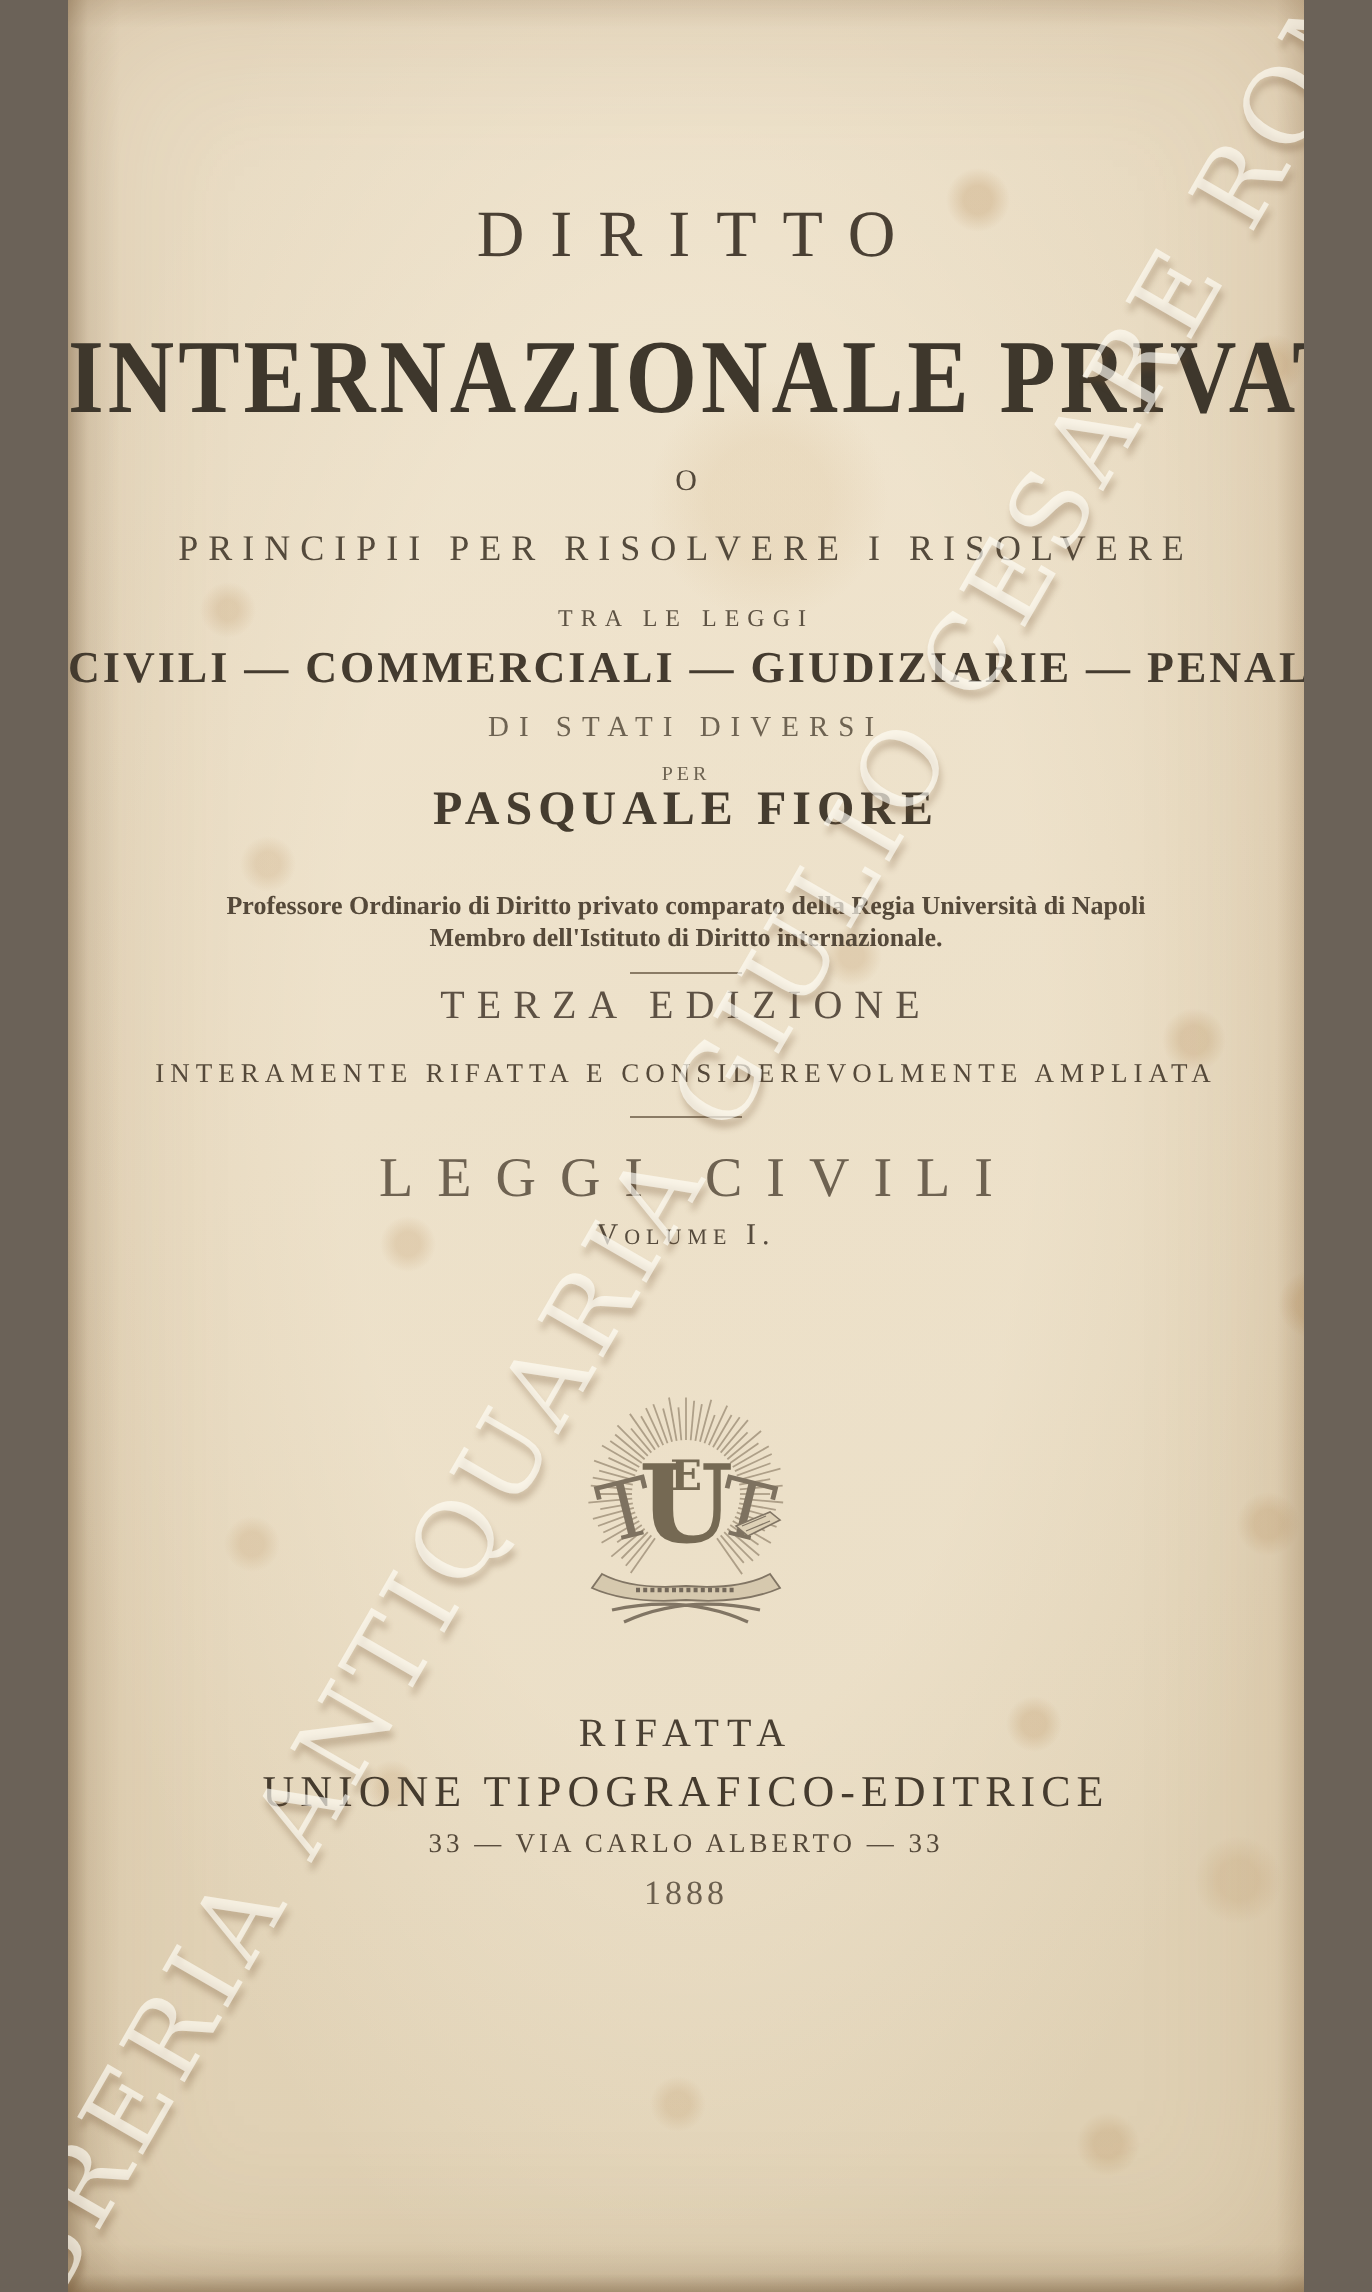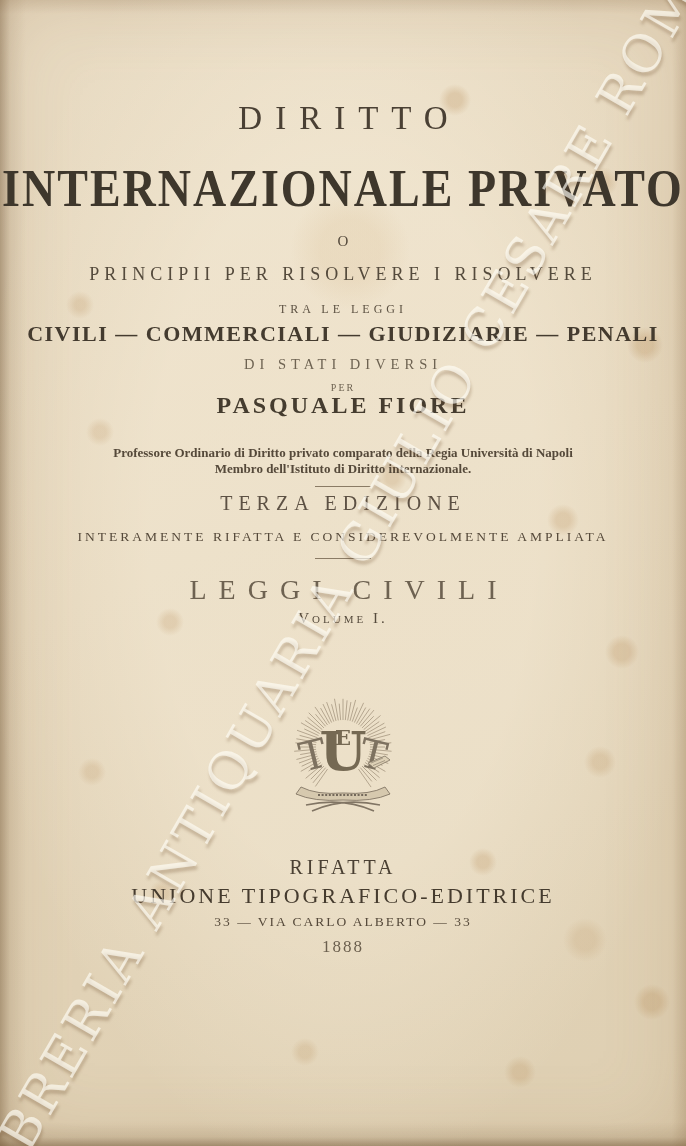--- a/index.html
+++ b/index.html
@@ -1,18 +1,18 @@
 <!DOCTYPE html>
 <html><head>
 <meta charset="utf-8">
 <style>
   html,body{margin:0;padding:0;background:#6b6258;}
   .page{
     position:relative;
-    width:686px;height:1146px;
+    width:618px;height:1146px;
     margin:0 auto;
     overflow:hidden;
     background-color:#e6d8bf;
     background-image:
       radial-gradient(circle at 455px 100px, rgba(170,120,60,.22) 0 7px, transparent 16px),
       radial-gradient(circle at 603px 182px, rgba(170,120,60,.20) 0 6px, transparent 15px),
       radial-gradient(circle at 80px 305px, rgba(170,120,60,.18) 0 5px, transparent 14px),
       radial-gradient(circle at 645px 345px, rgba(170,120,60,.22) 0 8px, transparent 18px),
       radial-gradient(circle at 100px 432px, rgba(170,120,60,.16) 0 6px, transparent 14px),
       radial-gradient(circle at 563px 520px, rgba(170,120,60,.20) 0 7px, transparent 16px),

